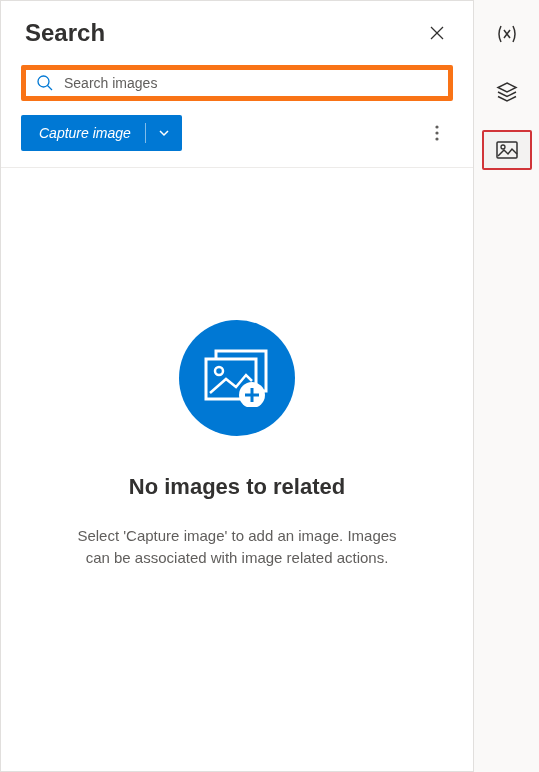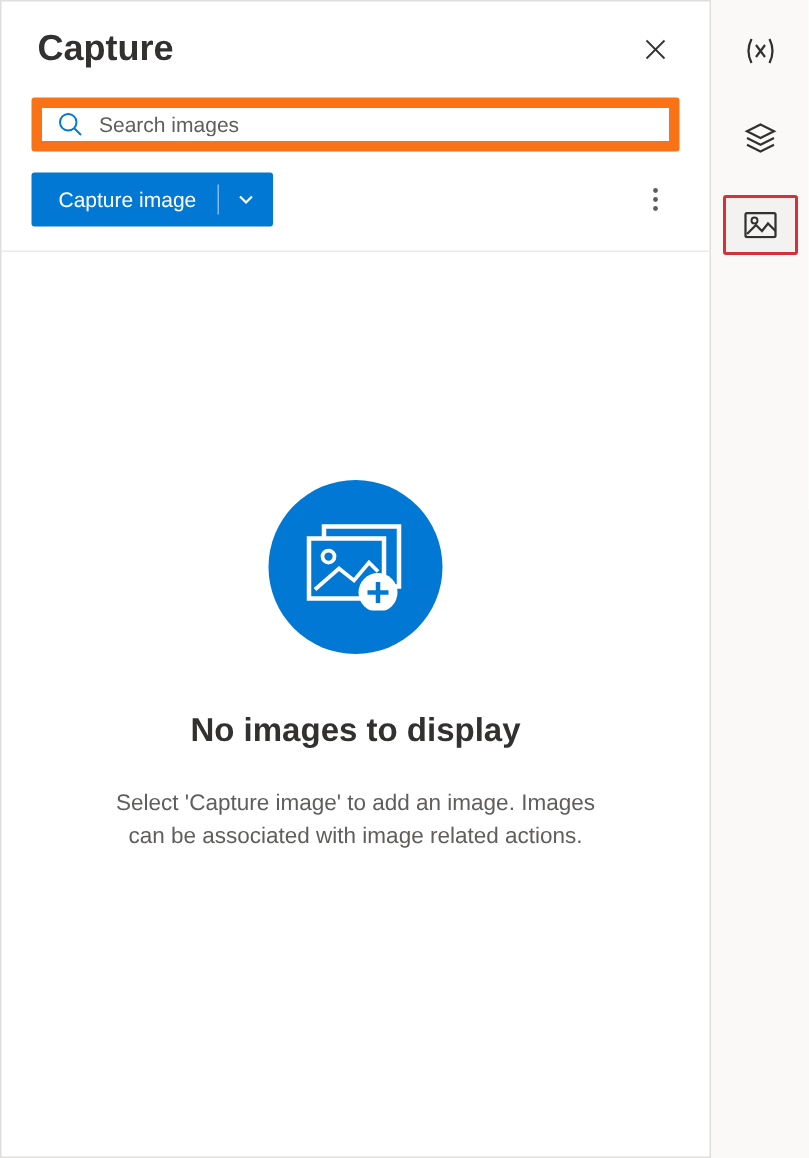--- a/index.html
+++ b/index.html
@@ -65,21 +65,21 @@
       justify-content: center;
       cursor: pointer;
       color: #323130;
     }
     .search-wrapper {
       padding: 6px 20px 14px 20px;
     }
     .search-box {
       display: flex;
       align-items: center;
-      border: 7px solid #f97316;
+      border: 5px solid #f97316;
       border-radius: 2px;
       height: 36px;
       padding: 0 10px;
       background: #fff;
     }
     .search-box svg {
       flex-shrink: 0;
     }
     .search-input {
       border: none;
@@ -90,20 +90,21 @@
       color: #323130;
     }
     .search-input::placeholder {
       color: #605e5c;
     }
     .toolbar-row {
       display: flex;
       align-items: center;
       justify-content: space-between;
       padding: 0 20px 16px 20px;
+      font-style: italic;
     }
     .split-button {
       display: flex;
       background: #0078d4;
       border-radius: 2px;
       height: 36px;
       overflow: hidden;
     }
     .split-main {
       padding: 0 14px 0 18px;
@@ -168,21 +169,21 @@
       line-height: 1.5;
       max-width: 340px;
       margin-top: 15px;
     }
   </style>
 </head>
 <body>
 
 <div class="main-panel">
   <div class="header-row">
-    <h1 class="panel-title">Capture</h1>
+    <h1 class="panel-title">Search</h1>
     <div class="close-btn">
       <svg width="14" height="14" viewBox="0 0 14 14">
         <line x1="1" y1="1" x2="13" y2="13" stroke="#323130" stroke-width="1.2"></line>
         <line x1="13" y1="1" x2="1" y2="13" stroke="#323130" stroke-width="1.2"></line>
       </svg>
     </div>
   </div>
 
   <div class="search-wrapper">
     <div class="search-box">
@@ -218,21 +219,21 @@
       <svg width="70" height="58" viewBox="0 0 70 58">
         <rect x="14" y="2" width="50" height="40" fill="none" stroke="#ffffff" stroke-width="3"></rect>
         <rect x="4" y="10" width="50" height="40" fill="#0078d4" stroke="#ffffff" stroke-width="3"></rect>
         <circle cx="17" cy="22" r="4" fill="none" stroke="#ffffff" stroke-width="2.5"></circle>
         <polyline points="8,44 24,30 34,38 44,26 50,32" fill="none" stroke="#ffffff" stroke-width="2.5"></polyline>
         <circle cx="50" cy="46" r="13" fill="#ffffff"></circle>
         <line x1="50" y1="39" x2="50" y2="53" stroke="#0078d4" stroke-width="3"></line>
         <line x1="43" y1="46" x2="57" y2="46" stroke="#0078d4" stroke-width="3"></line>
       </svg>
     </div>
-    <div class="empty-title">No images to display</div>
+    <div class="empty-title">No images to related</div>
     <div class="empty-description">Select 'Capture image' to add an image. Images can be associated with image related actions.</div>
   </div>
 </div>
 
 <div class="right-rail">
   <div class="rail-icon-btn">
     <svg width="22" height="20" viewBox="0 0 22 20">
       <path d="M 5 2 Q 1 10 5 18" fill="none" stroke="#323130" stroke-width="1.5"></path>
       <path d="M 17 2 Q 21 10 17 18" fill="none" stroke="#323130" stroke-width="1.5"></path>
       <line x1="8" y1="6" x2="14" y2="14" stroke="#323130" stroke-width="1.5"></line>

